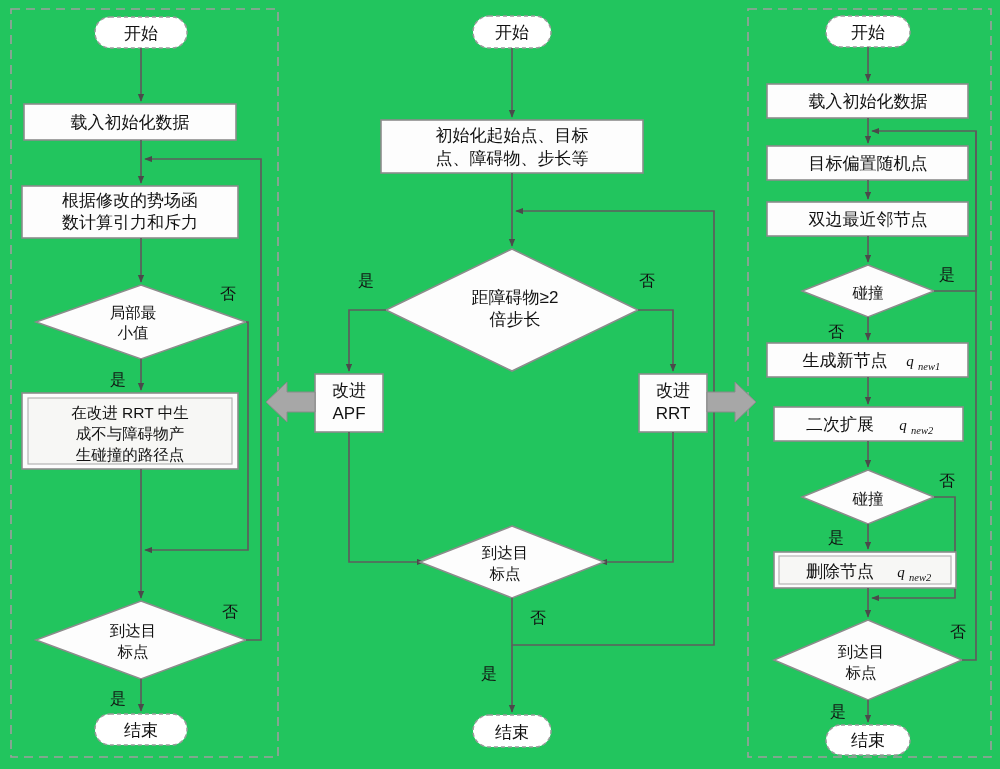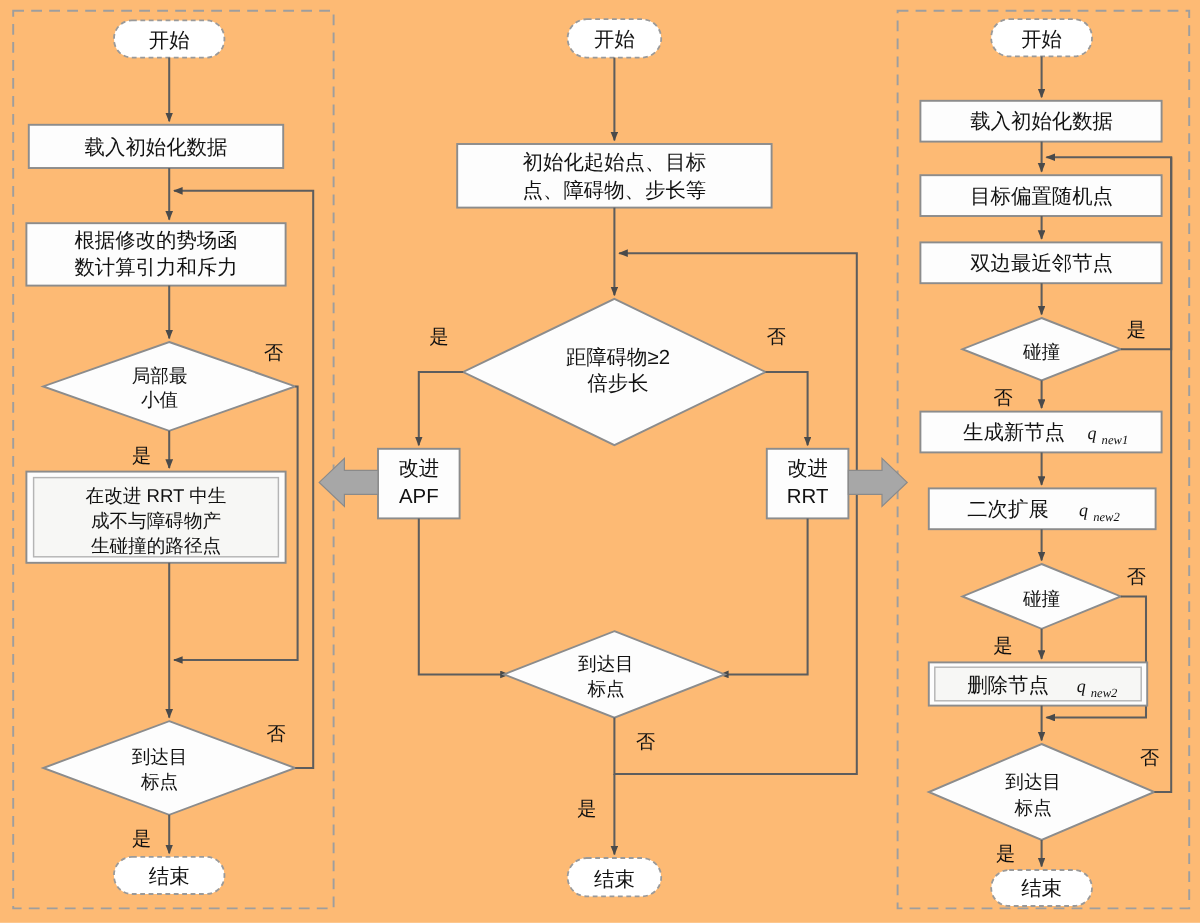--- a/index.html
+++ b/index.html
@@ -2,21 +2,21 @@
 <html><head>
 <meta charset="utf-8">
 <style>
   html,body{margin:0;padding:0;background:#fff;}
   body{
     width:1000px;height:769px;
     font-family:"Liberation Sans","DejaVu Sans",sans-serif;
     overflow:hidden;
     position:relative;
   }
-  #stage{position:relative;width:1000px;height:769px;background:#fdba74;}
+  #stage{position:relative;width:1000px;height:769px;background:#22c55e;}
   svg.layer{position:absolute;left:0;top:0;width:1000px;height:769px;}
   text{font-family:"Liberation Sans","DejaVu Sans",sans-serif;fill:#111;}
   .cn{font-size:17px;}
   .cn-sm{font-size:15.5px;}
   .lbl{font-size:16px;}
   .mono{font-family:"Liberation Serif","DejaVu Serif",serif;font-style:italic;font-size:15px;}
   .sub{font-size:10.5px;}
   .node-rect{fill:#fdfdfd;stroke:#8c8c8c;stroke-width:1.6;}
   .node-rect-inner{fill:#f7f7f5;stroke:#b5b5b5;stroke-width:1.2;}
   .diamond{fill:#fdfdfd;stroke:#8c8c8c;stroke-width:1.6;}

